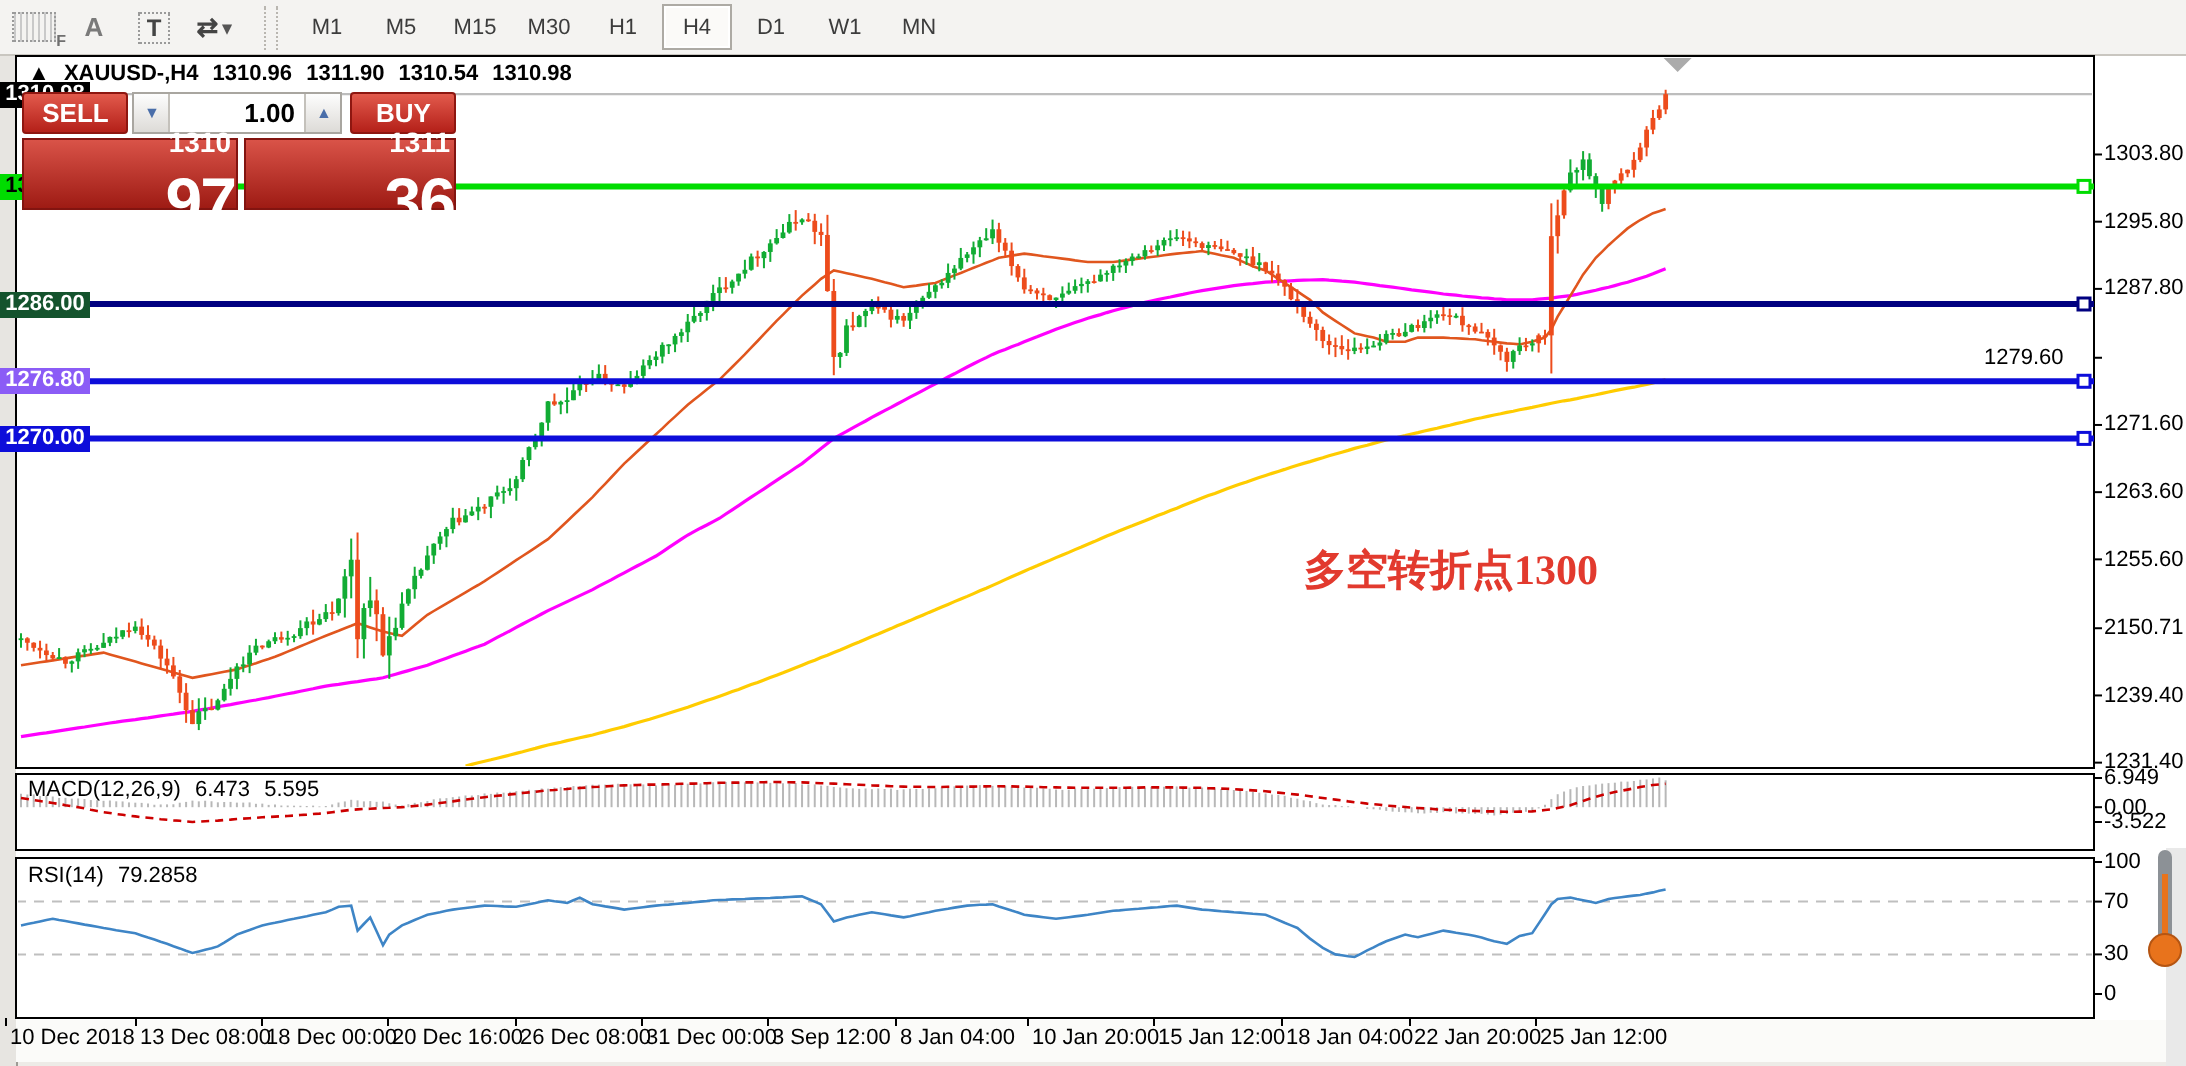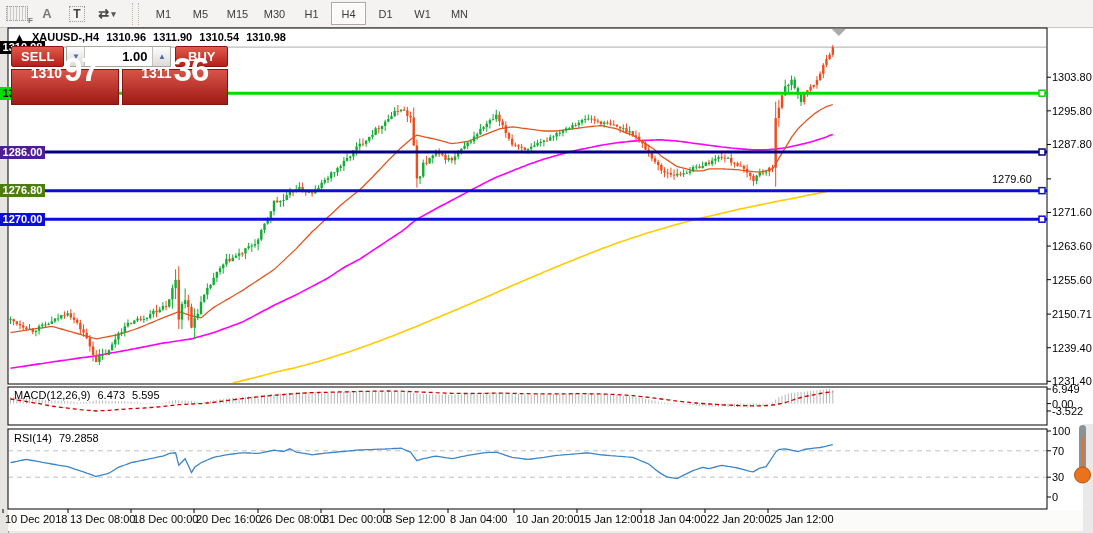--- a/index.html
+++ b/index.html
@@ -43,21 +43,21 @@
   #buy-btn{width:55px;margin-left:2px;}
   #volbox{display:flex;margin:0 2px;border:1px solid #A9A6A0;background:#fff;height:19px;}
   .stepper{width:17px;background:linear-gradient(#FDFDFD,#DDDBD7);border:0;display:flex;align-items:center;
     justify-content:center;font-size:8px;color:#4A6EA9;}
   .stepper.left{border-right:1px solid #C4C1BB;}
   .stepper.right{border-left:1px solid #C4C1BB;}
   #vol-value{width:62px;display:flex;align-items:center;justify-content:flex-end;padding-right:5px;
     font-size:13px;color:#000;font-weight:bold;}
   #trade .row2{display:flex;margin-top:2px;height:36px;}
   .panel-red{background:linear-gradient(#D95348,#9E1B14);border:1px solid #821410;color:#fff;
-    display:flex;align-items:flex-end;justify-content:center;padding-bottom:18px;}
+    display:flex;align-items:flex-end;justify-content:center;padding-bottom:0;flex-direction:column;}
   #sell-panel{width:106px;}
   #buy-panel{width:105px;margin-left:3px;}
   .p-small{font-size:14px;font-weight:bold;line-height:26px;margin-right:2px;}
   .p-big{font-size:33px;font-weight:bold;line-height:33px;letter-spacing:-1px;}
   
   #annotation{position:absolute;left:652px;top:271px;font-size:21px;color:#E23A2E;
     font-family:"Liberation Serif",serif;font-weight:bold;}
   
   #thermo-strip{position:absolute;left:1083px;top:424px;width:10px;height:109px;background:#E9E9E9;}
 </style>
@@ -966,22 +966,22 @@
       <div class="datelabel" style="left: 323px; top: 513px;">31 Dec 00:00</div>
       <div class="datelabel" style="left: 386px; top: 513px;">3 Sep 12:00</div>
       <div class="datelabel" style="left: 450px; top: 513px;">8 Jan 04:00</div>
       <div class="datelabel" style="left: 516px; top: 513px;">10 Jan 20:00</div>
       <div class="datelabel" style="left: 579px; top: 513px;">15 Jan 12:00</div>
       <div class="datelabel" style="left: 643px; top: 513px;">18 Jan 04:00</div>
       <div class="datelabel" style="left: 707px; top: 513px;">22 Jan 20:00</div>
       <div class="datelabel" style="left: 770px; top: 513px;">25 Jan 12:00</div>
       <div class="badge" style="left: 0px; top: 40.584px; background: rgb(0, 0, 0); color: rgb(255, 255, 255);">1310.98</div>
       <div class="badge" style="left: 0px; top: 86.7px; background: rgb(0, 220, 0); color: rgb(0, 0, 0);">1300.00</div>
-      <div class="badge" style="left: 0px; top: 145.5px; background: #4c1d95; color: rgb(255, 255, 255);">1286.00</div>
-      <div class="badge" style="left: 0px; top: 184.14px; background: #4d7c0f; color: rgb(255, 255, 255);">1276.80</div>
+      <div class="badge" style="left: 0px; top: 145.5px; background: #14532d; color: rgb(255, 255, 255);">1286.00</div>
+      <div class="badge" style="left: 0px; top: 184.14px; background: #8b5cf6; color: rgb(255, 255, 255);">1276.80</div>
       <div class="badge" style="left: 0px; top: 212.7px; background: rgb(13, 13, 218); color: rgb(255, 255, 255);">1270.00</div>
     </div>
 
   <div id="chart-title">
     <span>▲</span>
     <span>XAUUSD-,H4</span>
     <span>1310.96</span>
     <span>1311.90</span>
     <span>1310.54</span>
     <span>1310.98</span>
@@ -1013,20 +1013,21 @@
     <span>MACD(12,26,9)</span>
     <span>6.473</span>
     <span>5.595</span>
   </div>
 
   <div class="indlabel" style="left:14px;top:432px;">
     <span>RSI(14)</span>
     <span>79.2858</span>
   </div>
 
+  <div id="annotation">多空转折点1300</div>
 
   <div id="thermo-strip"></div>
   <svg width="22" height="66" style="position:absolute;left:1070px;top:423px;">
     <rect x="9" y="2" width="7" height="46" rx="3.5" fill="#8C9196"></rect>
     <rect x="11" y="14" width="3" height="32" fill="#E8731C"></rect>
     <circle cx="12.5" cy="52" r="8" fill="#E8731C" stroke="#B55512" stroke-width="1"></circle>
   </svg>
 </div>
 
 </body></html>

